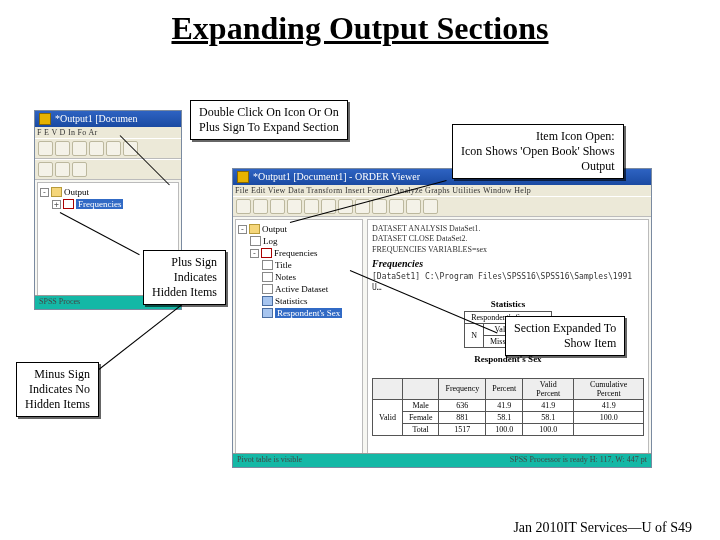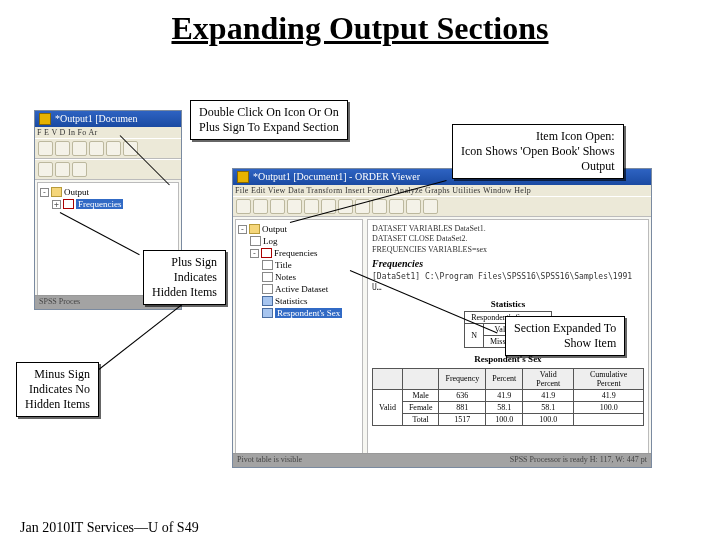--- a/index.html
+++ b/index.html
@@ -1,40 +1,40 @@
 <!DOCTYPE html>
 <html><head>
 <meta charset="utf-8">
 <style>
 *{margin:0;padding:0;box-sizing:border-box;font-family:"Times New Roman",serif}
 body{width:720px;height:540px;background:#fff;position:relative;overflow:hidden}
 .title{font-size:32px;font-weight:bold;text-decoration:underline;text-align:center;padding:10px 0 6px}
 .callout{position:absolute;background:#fff;border:1px solid #000;box-shadow:2px 2px 0 rgba(0,0,0,0.6);padding:4px 8px;font-size:12px;text-align:right;z-index:20}
 .callout .line{display:block}
 .callout-line{position:absolute;background:#000;z-index:10}
-.footer{position:absolute;bottom:4px;left:0;right:0;display:flex;justify-content:flex-start;padding:0 20px;font-size:14px}
+.footer{position:absolute;bottom:4px;left:0;right:8px;display:flex;justify-content:flex-end;padding:0 20px;font-size:14px}
 .screenshot{position:absolute;border:1px solid #7a8aa0;background:#f7f7f2;font-family:Arial,sans-serif;font-size:9px}
 .titlebar{background:linear-gradient(#2e63c2,#1a4aa2);color:#fff;padding:2px 4px;font-size:10px;display:flex;align-items:flex-start}
 .titlebar .ico{width:12px;height:12px;background:#e7b300;margin-right:4px;border:1px solid #8a6a00}
 .menubar{background:#ece9d8;padding:1px 2px;font-size:8px;color:#333;letter-spacing:0.3px}
 .toolbar{background:#ece9d8;padding:2px 3px;display:flex;gap:2px;border-top:1px solid #fff;border-bottom:1px solid #bbb}
 .tbtn{width:15px;height:15px;background:#f4f2e8;border:1px solid #bcb89e;border-radius:2px}
 .split{display:flex;height:calc(100% - 48px)}
 .tree{background:#fff;border:1px solid #bbb;margin:2px;padding:3px 2px;font-size:9px;overflow:hidden}
 .content{flex:1;background:#fff;border:1px solid #bbb;margin:2px;padding:4px;overflow:hidden}
 .tree-item{display:flex;align-items:center;gap:2px;padding:1px 0;white-space:nowrap}
 .tree-item.indent1{padding-left:12px}
 .tree-item.indent2{padding-left:24px}
 .box{display:inline-block;width:9px;height:9px;border:1px solid #888;background:#fff;text-align:center;line-height:7px;font-size:8px;color:#555;font-family:monospace}
 .ticon{display:inline-block;width:11px;height:10px;background:#f5d67a;border:1px solid #b89b3a}
 .ticon.book{background:#fff;border:1px solid #a00;position:relative}
 .ticon.file{background:#fff;border:1px solid #888}
 .ticon.chart{background:#a7c5ef;border:1px solid #4a6da0}
 .selected{background:#316ac5;color:#fff;padding:0 2px}
-.statusbar{position:absolute;bottom:0;left:0;right:0;height:14px;background:#a3a3a3;border-top:1px solid #999;font-size:8px;padding:1px 4px;display:flex;justify-content:space-between;color:#444}
+.statusbar{position:absolute;bottom:0;left:0;right:0;height:14px;background:#14b8a6;border-top:1px solid #999;font-size:8px;padding:1px 4px;display:flex;justify-content:space-between;color:#444}
 .content-text{font-family:monospace;font-size:8px;color:#333;line-height:1.3}
 .stats-title{font-size:10px;font-weight:bold;font-style:italic;margin:3px 0}
 .mini-table{border-collapse:collapse;font-size:8px;margin:3px 0}
 .mini-table td,.mini-table th{border:1px solid #555;padding:1px 6px;text-align:center}
 .mini-table th{background:#eee;font-weight:normal}
 </style>
 </head>
 <body>
 
 <div class="title">Expanding Output Sections</div>
@@ -128,21 +128,21 @@
           <span class="ticon chart"></span>
           <span>Statistics</span>
         </div>
       <div class="tree-item indent2">
           <span class="ticon chart"></span>
           <span class="selected">Respondent's Sex</span>
         </div>
     </div>
     <div class="content">
       <div class="content-text">
-        <div>DATASET VARIABLES DataSet1.</div>
+        <div>DATASET ANALYSIS DataSet1.</div>
         <div>DATASET CLOSE DataSet2.</div>
         <div>FREQUENCIES VARIABLES=sex</div>
       </div>
       <div class="stats-title">Frequencies</div>
       <div class="content-text">[DataSet1]  C:\Program Files\SPSS16\SPSS16\Samples\1991 U…</div>
       <div style="font-size:9px;font-weight:bold;text-align:center;margin-top:6px">Statistics</div>
       <table class="mini-table" style="margin:2px auto">
         <tbody>
             <tr>
               <td colspan="3" style="text-align:left">Respondent's Sex</td>
@@ -152,21 +152,21 @@
               <td>Valid</td>
               <td>1517</td>
             </tr>
         <tr>
               <td>Missing</td>
               <td>0</td>
             </tr>
       </tbody>
         </table>
       <div style="font-size:9px;font-weight:bold;text-align:center;margin-top:6px">Respondent's Sex</div>
-      <table class="mini-table" style="margin:4px auto">
+      <table class="mini-table" style="margin:14px auto">
         <tbody>
             <tr>
               <th></th>
               <th></th>
               <th>Frequency</th>
               <th>Percent</th>
               <th>Valid Percent</th>
               <th>Cumulative Percent</th>
             </tr>
         <tr>

